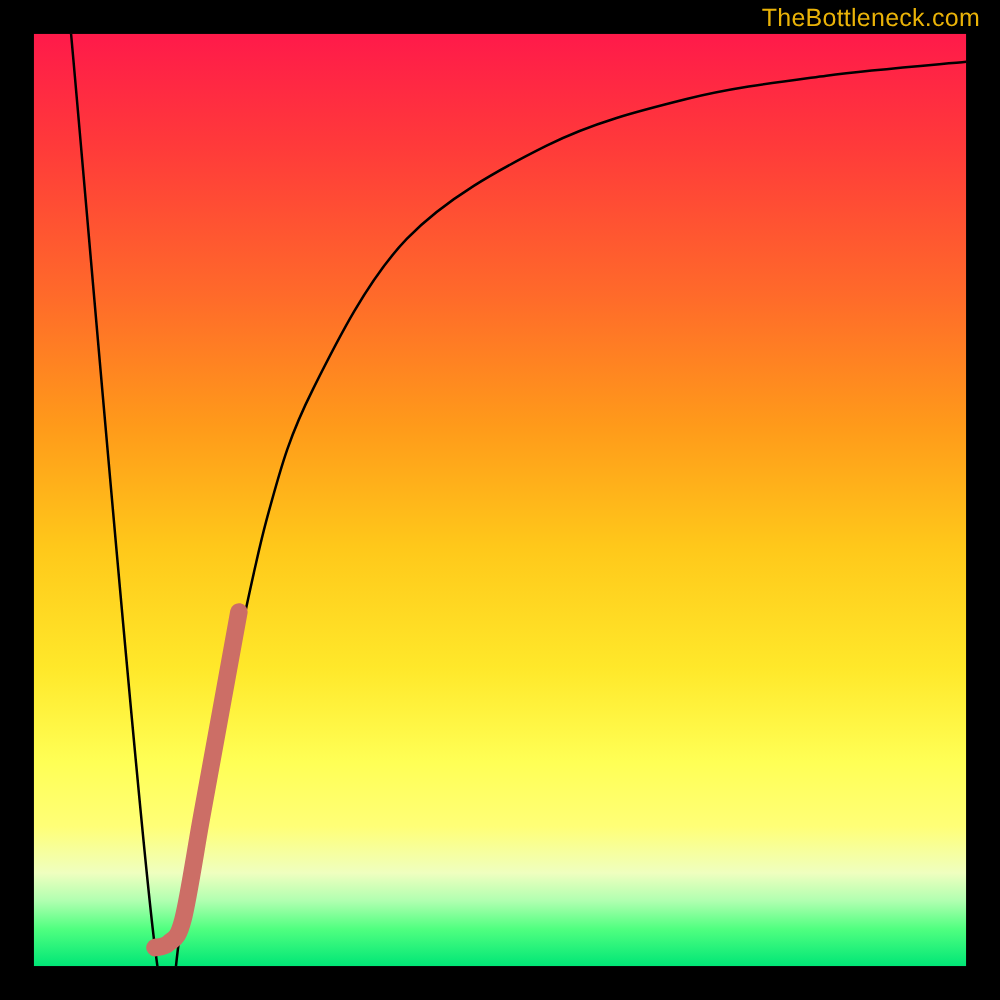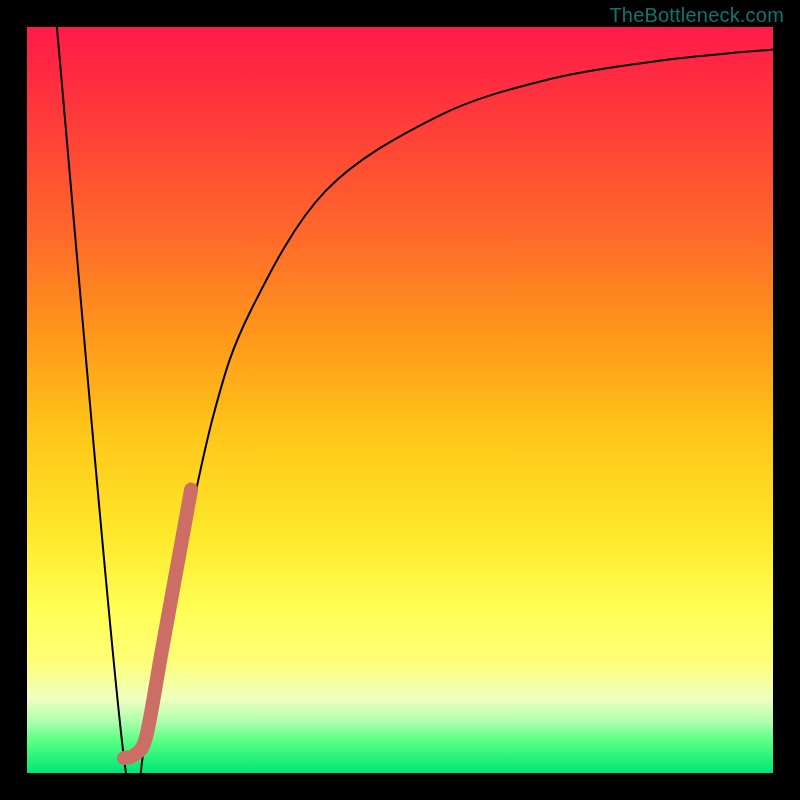--- a/index.html
+++ b/index.html
@@ -42,21 +42,21 @@
       #efffbf 90%,
       #b0ffb0 93%,
       #50ff80 96%,
       #00e676 100%
     );
   }
   .attribution {
     position: absolute;
     top: 4px;
     right: 16px;
-    color: #0f766e;
+    color: #eab308;
     font-size: 20px;
     letter-spacing: 0.2px;
     font-weight: 400;
   }
   svg.curve {
     position: absolute;
     inset: 0;
   }
 </style>
 </head>

